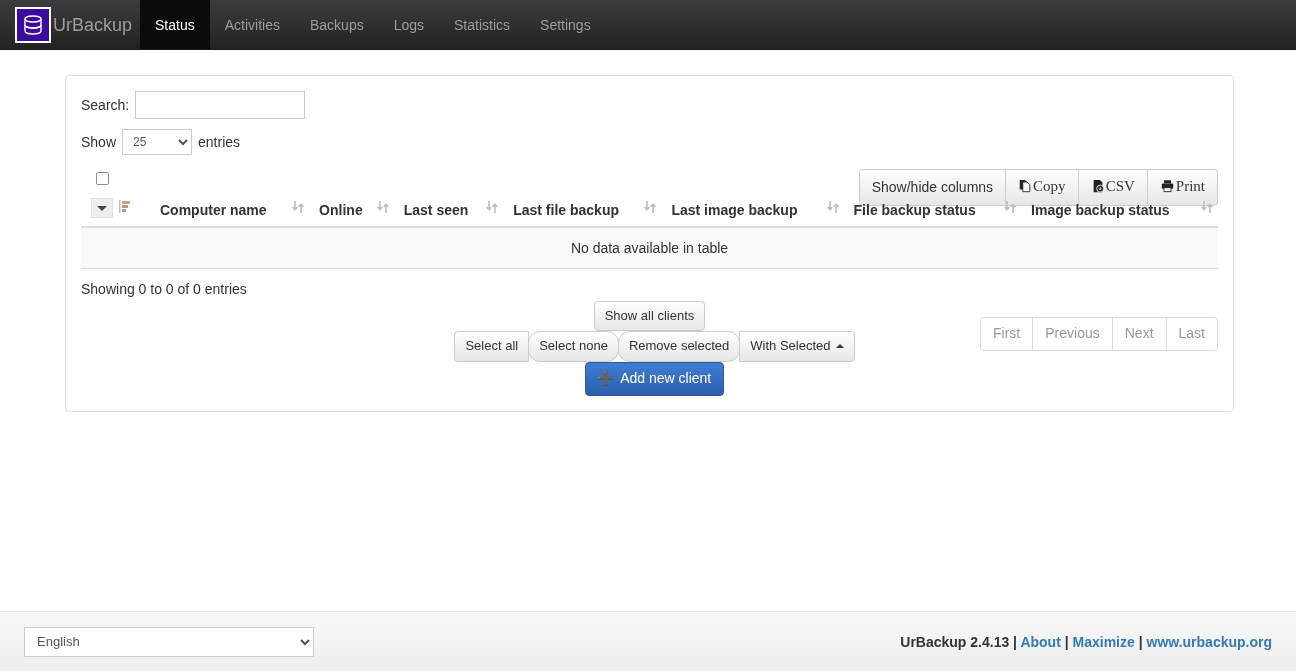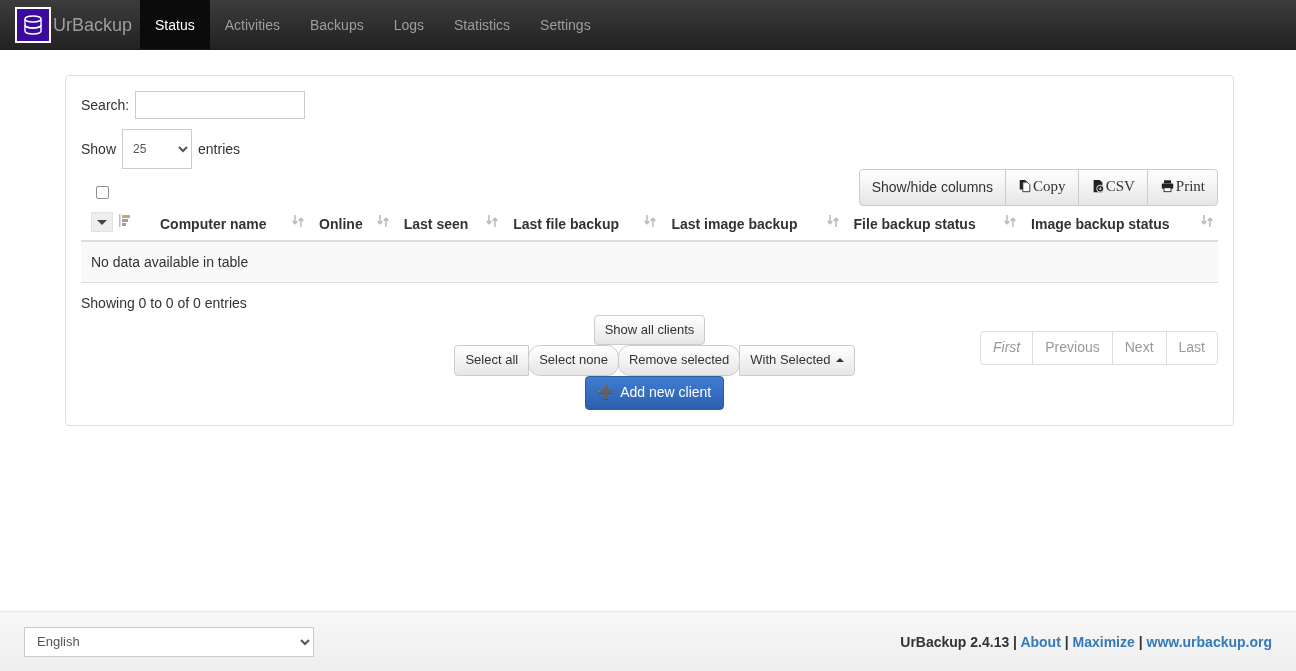--- a/index.html
+++ b/index.html
@@ -91,21 +91,21 @@
   }
 
   .length-row {
     display: flex; align-items: center;
     font-size: 14px;
     color: #333;
     margin-bottom: 17px;
   }
   .length-select {
     margin: 0 6px;
-    width: 70px; height: 40px;
+    width: 70px; height: 26px;
     font-family: "Liberation Sans", sans-serif;
     font-size: 12px;
     color: #555;
     border: 1px solid #cccccc;
     background: #ffffff;
     padding-left: 6px;
   }
 
   
   .export-group {
@@ -170,20 +170,21 @@
     border-top: 5px solid #444444;
   }
   .sort-bars { display: inline-block; margin-left: 6px; }
   .sort-arrows {
     position: absolute;
     right: 5px;
     bottom: 9px;
     display: inline-block;
   }
   tbody td.empty {
+    text-align: center;
     padding: 12px 10px;
     background: #f9f9f9;
     border-bottom: 1px solid #dddddd;
     color: #333333;
     font-size: 14px;
   }
 
   
   .info-row { margin-top: 12px; font-size: 14px; color: #333333; }
   .pagination {
@@ -195,21 +196,21 @@
   .page-btn {
     background: #ffffff;
     border: 1px solid #dddddd;
     color: #999999;
     font-size: 14px;
     padding: 6px 12px;
     cursor: default;
     line-height: 1.42;
   }
   .page-btn + .page-btn { margin-left: -1px; }
-  .page-btn:first-child { border-radius: 4px 0 0 4px; font-style: italic; }
+  .page-btn:first-child { border-radius: 4px 0 0 4px; }
   .page-btn:last-child { border-radius: 0 4px 4px 0; }
 
   
   .actions {
     margin-top: 4px;
     display: flex;
     align-items: center;
     flex-direction: column;
   }
   .btn-sm {

